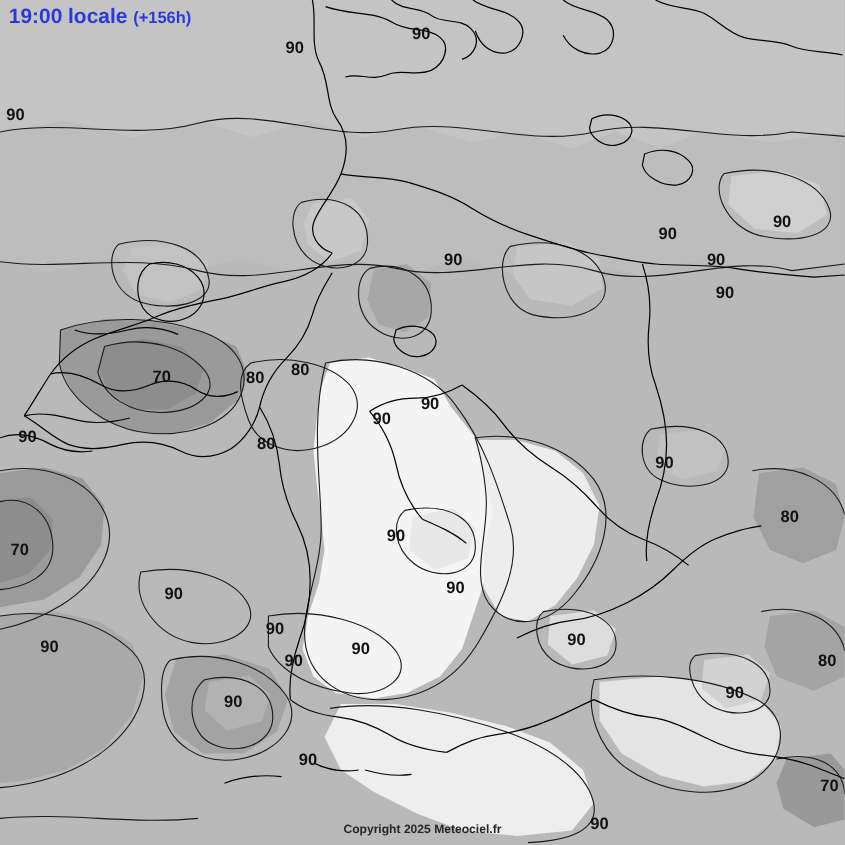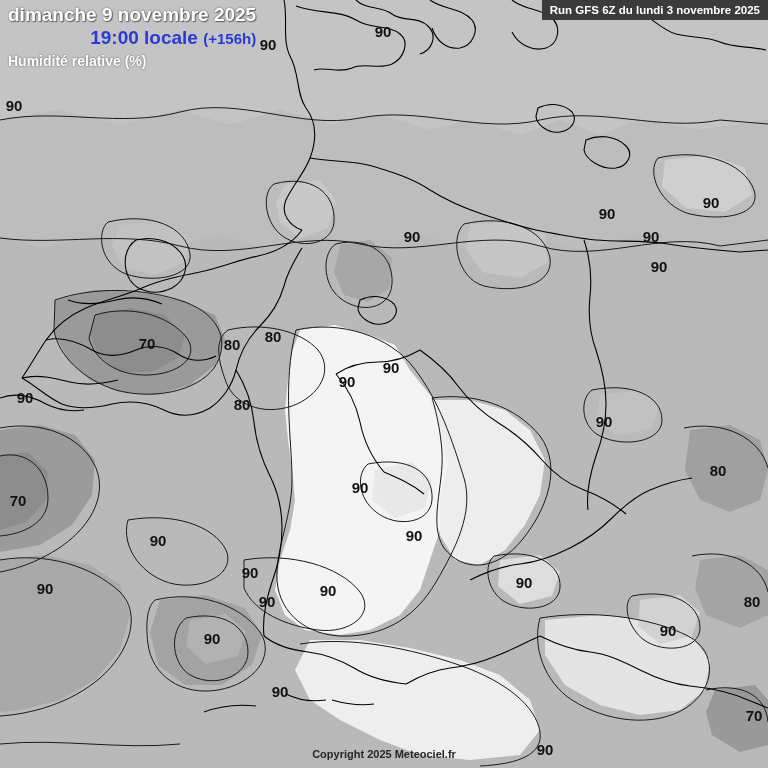--- a/index.html
+++ b/index.html
@@ -249,29 +249,26 @@
       <path d="M286,694 C298,700 312,702 326,700"></path>
       <path d="M204,712 C220,706 238,704 256,706"></path>
 
       <path d="M586,140 C600,134 616,136 626,146 C634,154 628,166 616,168 C602,170 586,160 584,150 Z"></path>
       <path d="M538,108 C550,102 564,104 572,112 C578,120 572,130 560,132 C548,134 536,124 536,116 Z"></path>
       <path d="M360,300 C372,294 386,296 394,304 C400,312 394,322 382,324 C370,326 358,316 358,308 Z"></path>
     </g>
   </svg>
 
   <div class="title-block">
-    <div class="title-line1">dimanche 9 novembre 2025</div>
     <div class="title-line2">
       <span>19:00 locale</span>
       <span class="suffix">(+156h)</span>
     </div>
-    <div class="title-line3">Humidité relative (%)</div>
   </div>
 
-  <div class="run-box">Run GFS 6Z du lundi 3 novembre 2025</div>
 
   <div class="copyright">Copyright 2025 Meteociel.fr</div>
 
   <div id="contour-labels">
       <div class="clabel" style="left: 14px; top: 105px;">90</div>
       <div class="clabel" style="left: 268px; top: 44px;">90</div>
       <div class="clabel" style="left: 383px; top: 31px;">90</div>
       <div class="clabel" style="left: 412px; top: 236px;">90</div>
       <div class="clabel" style="left: 607px; top: 213px;">90</div>
       <div class="clabel" style="left: 651px; top: 236px;">90</div>

